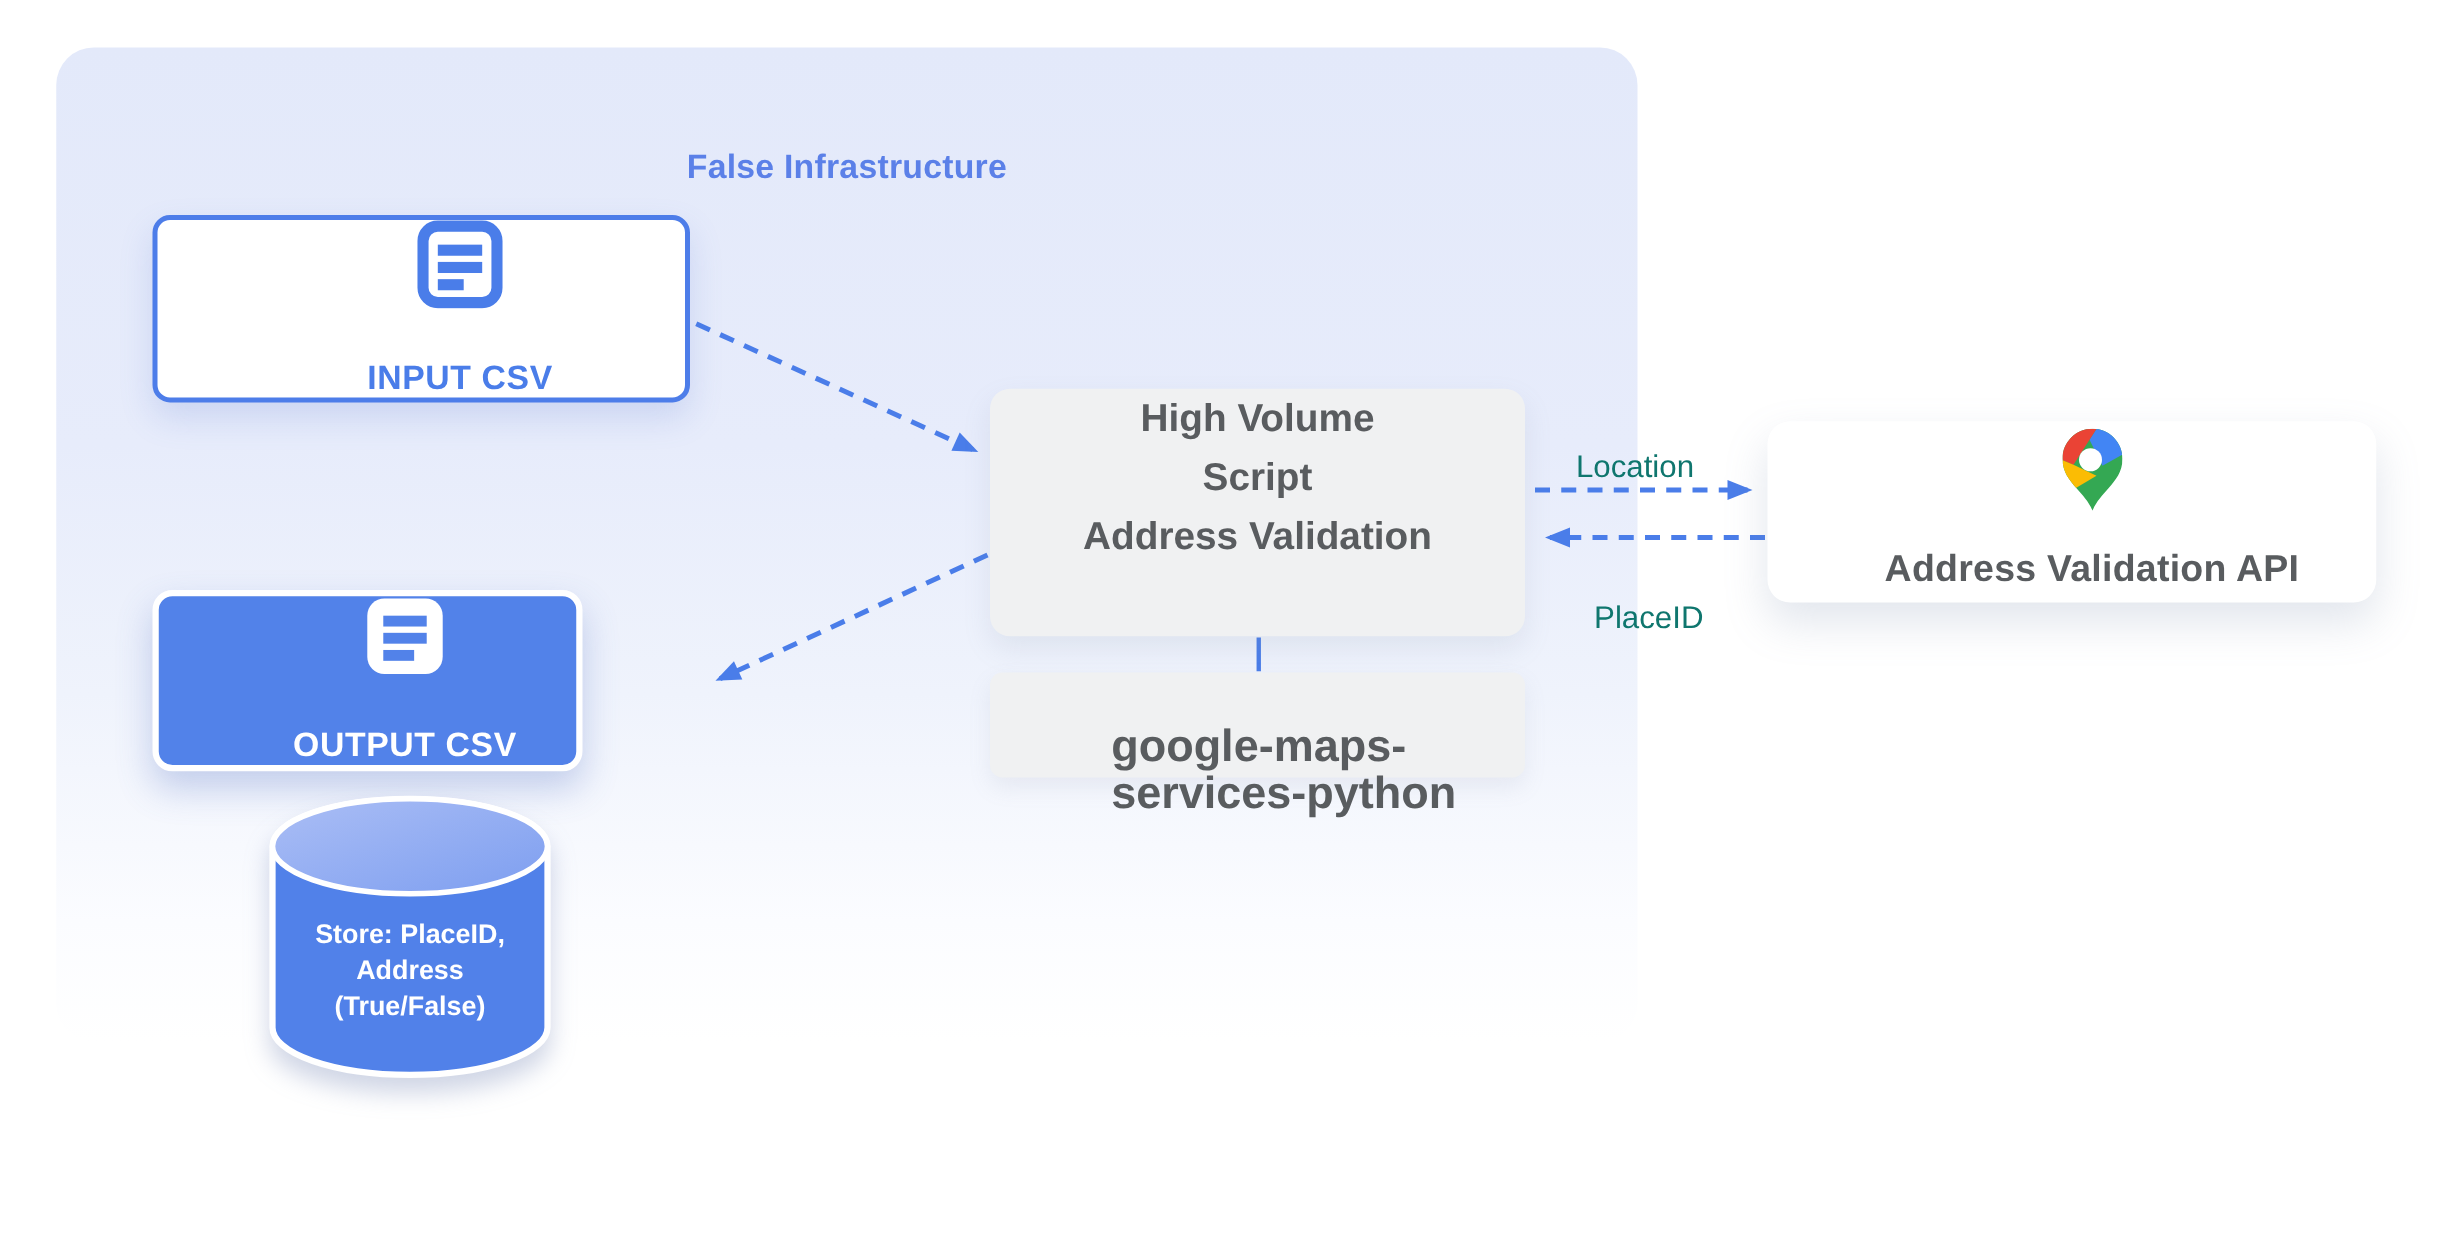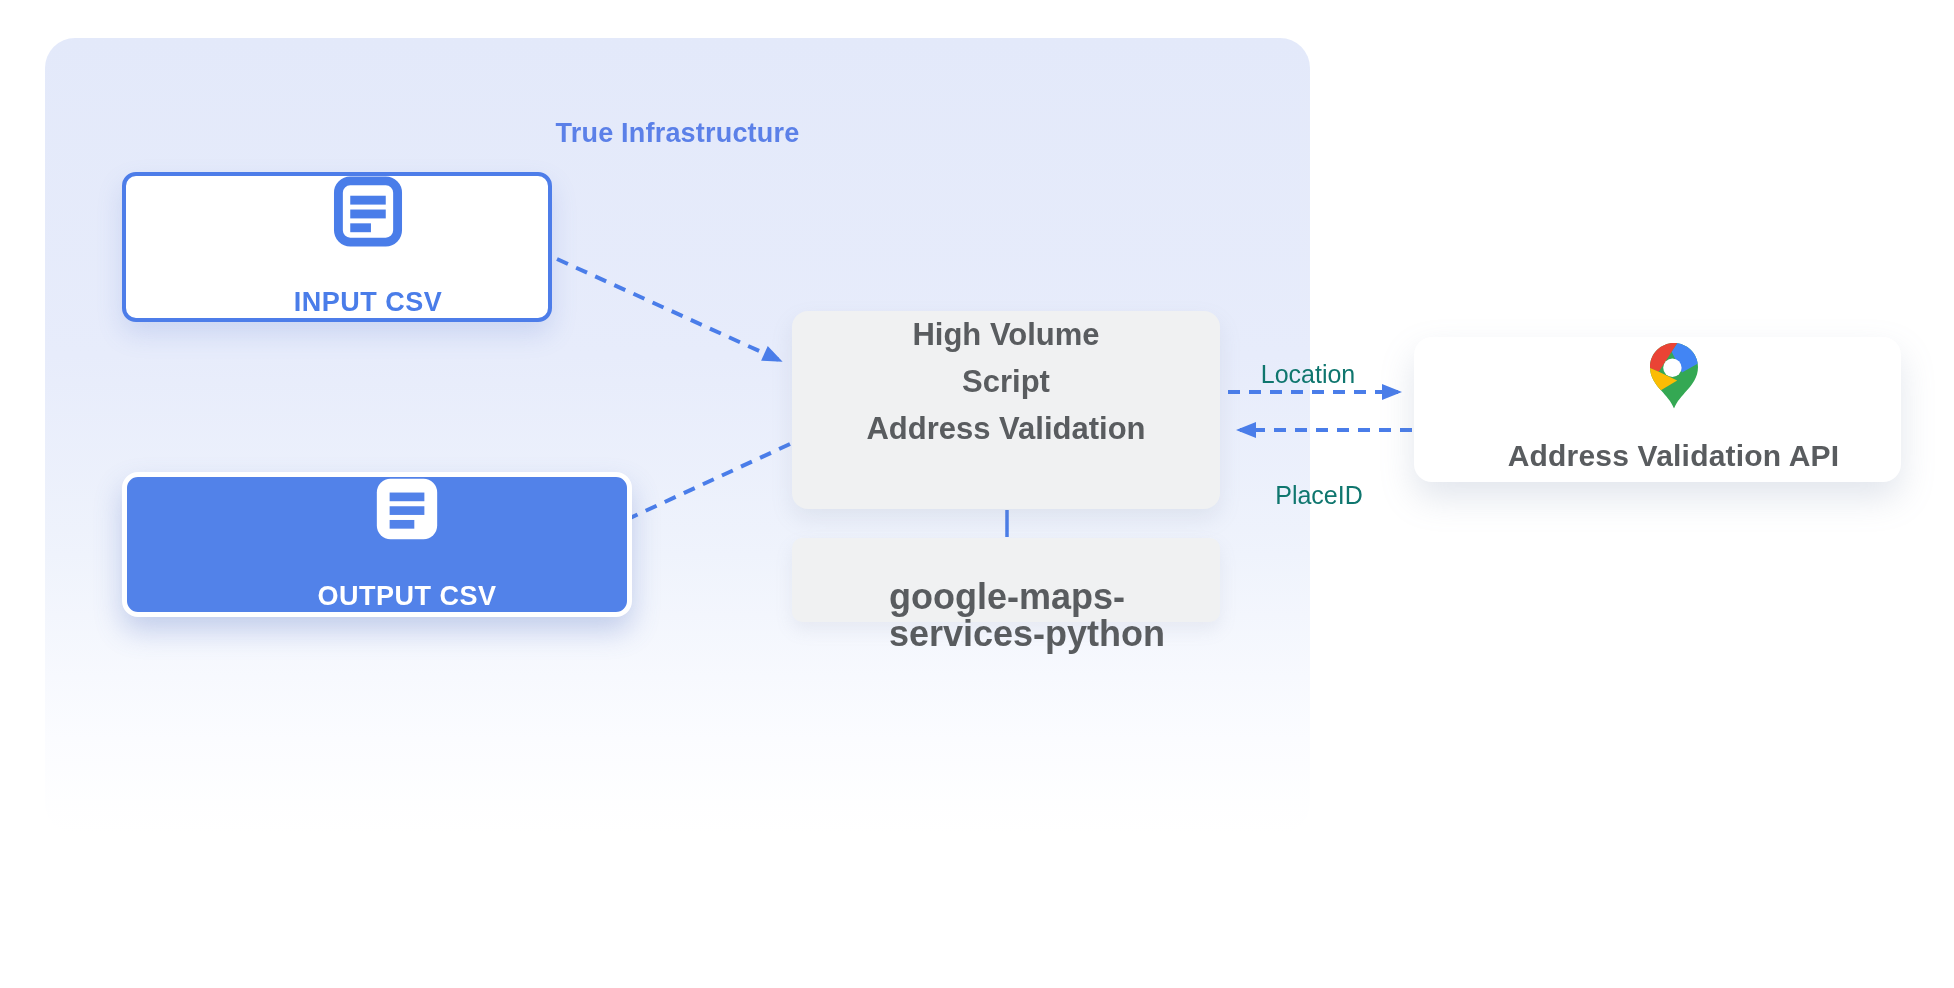--- a/index.html
+++ b/index.html
@@ -18,21 +18,21 @@
   }
   
   .node{position:absolute;box-sizing:border-box;display:flex;align-items:center;flex-direction:column;}
   .node-input{
     left:122px;top:172px;width:430px;height:150px;background:#ffffff;
     border:4px solid #4d7de9;border-radius:14px;
     box-shadow:0 12px 26px rgba(93,123,208,0.20);
     padding-left:62px;gap:40px;
   }
   .node-output{
-    left:122px;top:472px;width:510px;height:145px;background:#5282e9;
+    left:122px;top:472px;width:344px;height:145px;background:#5282e9;
     border:5px solid #ffffff;border-radius:16px;
     box-shadow:0 14px 28px rgba(84,114,196,0.30);
     padding-left:60px;gap:40px;
   }
   .csv-label{font-size:27px;font-weight:bold;letter-spacing:.5px;color:#4a7de9;white-space:nowrap;}
   .node-output .csv-label{color:#ffffff;}
   .node-script{
     left:792px;top:311px;width:428px;height:198px;background:#f0f1f2;border-radius:16px;
     box-shadow:0 10px 22px rgba(130,140,165,0.14);
     flex-direction:column;
@@ -67,21 +67,21 @@
   .label-placeid{left:1319px;top:472px;}
   
   .edges-svg{position:absolute;left:0;top:0;pointer-events:none;}
 </style>
 </head>
 <body>
 
 <div class="canvas">
 
   <div class="infra">
-    <div class="infra-title">True Infrastructure</div>
+    <div class="infra-title">False Infrastructure</div>
   </div>
 
   <svg class="edges-svg" width="1954" height="988" viewBox="0 0 1954 988">
     <defs>
       <marker id="ah" viewBox="0 0 22 18" markerWidth="22" markerHeight="18" refX="17" refY="9" orient="auto" markerUnits="userSpaceOnUse">
         <path d="M1,1 L21,9 L1,17 Z" fill="#4a7de9"></path>
       </marker>
     </defs>
     <path d="M557,259 L779,360" stroke="#4a7de9" stroke-width="4" fill="none" stroke-dasharray="12 9" marker-end="url(#ah)"></path>
     <path d="M790,444 L576,543" stroke="#4a7de9" stroke-width="4" fill="none" stroke-dasharray="12 9" marker-end="url(#ah)"></path>
@@ -103,20 +103,37 @@
   <div class="node node-output">
     <svg width="70" height="70" viewBox="0 0 70 70">
       <rect x="2" y="2" width="66" height="66" rx="15" fill="#ffffff"></rect>
       <rect x="16" y="17" width="38" height="9.5" fill="#5282e9"></rect>
       <rect x="16" y="32" width="38" height="9.5" fill="#5282e9"></rect>
       <rect x="16" y="47" width="27" height="9.5" fill="#5282e9"></rect>
     </svg>
     <span class="csv-label">OUTPUT CSV</span>
   </div>
 
+  <div class="datastore">
+    <svg width="240" height="245" viewBox="0 0 240 245">
+      <defs>
+        <linearGradient id="cylTop" x1="0" y1="0" x2="1" y2="1">
+          <stop offset="0" stop-color="#abbef5"></stop>
+          <stop offset="1" stop-color="#7d9ef0"></stop>
+        </linearGradient>
+      </defs>
+      <path d="M10,50 a110,38 0 0 1 220,0 L230,195 a110,38 0 0 1 -220,0 Z" fill="#5181e9" stroke="#ffffff" stroke-width="5" stroke-linejoin="round"></path>
+      <ellipse cx="120" cy="50" rx="110" ry="38" fill="url(#cylTop)" stroke="#ffffff" stroke-width="4.5"></ellipse>
+    </svg>
+    <div class="store-text">
+      <div>Store: PlaceID,</div>
+      <div>Address</div>
+      <div>(True/False)</div>
+    </div>
+  </div>
 
   <div class="node node-script">
     <div class="script-line">High Volume</div>
     <div class="script-line">Script</div>
     <div class="script-line">Address Validation</div>
   </div>
 
   <div class="node node-lib">
     <svg width="54" height="34" viewBox="0 0 54 34">
       <path d="M16,4 L5,17 L16,30" fill="none" stroke="#4a7de9" stroke-width="7.5" stroke-linecap="round" stroke-linejoin="round"></path>

